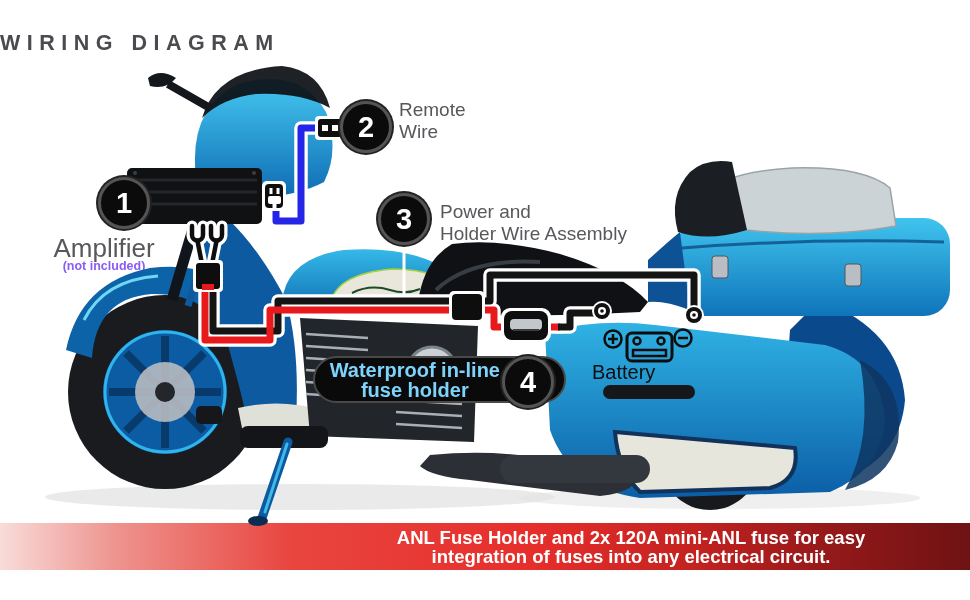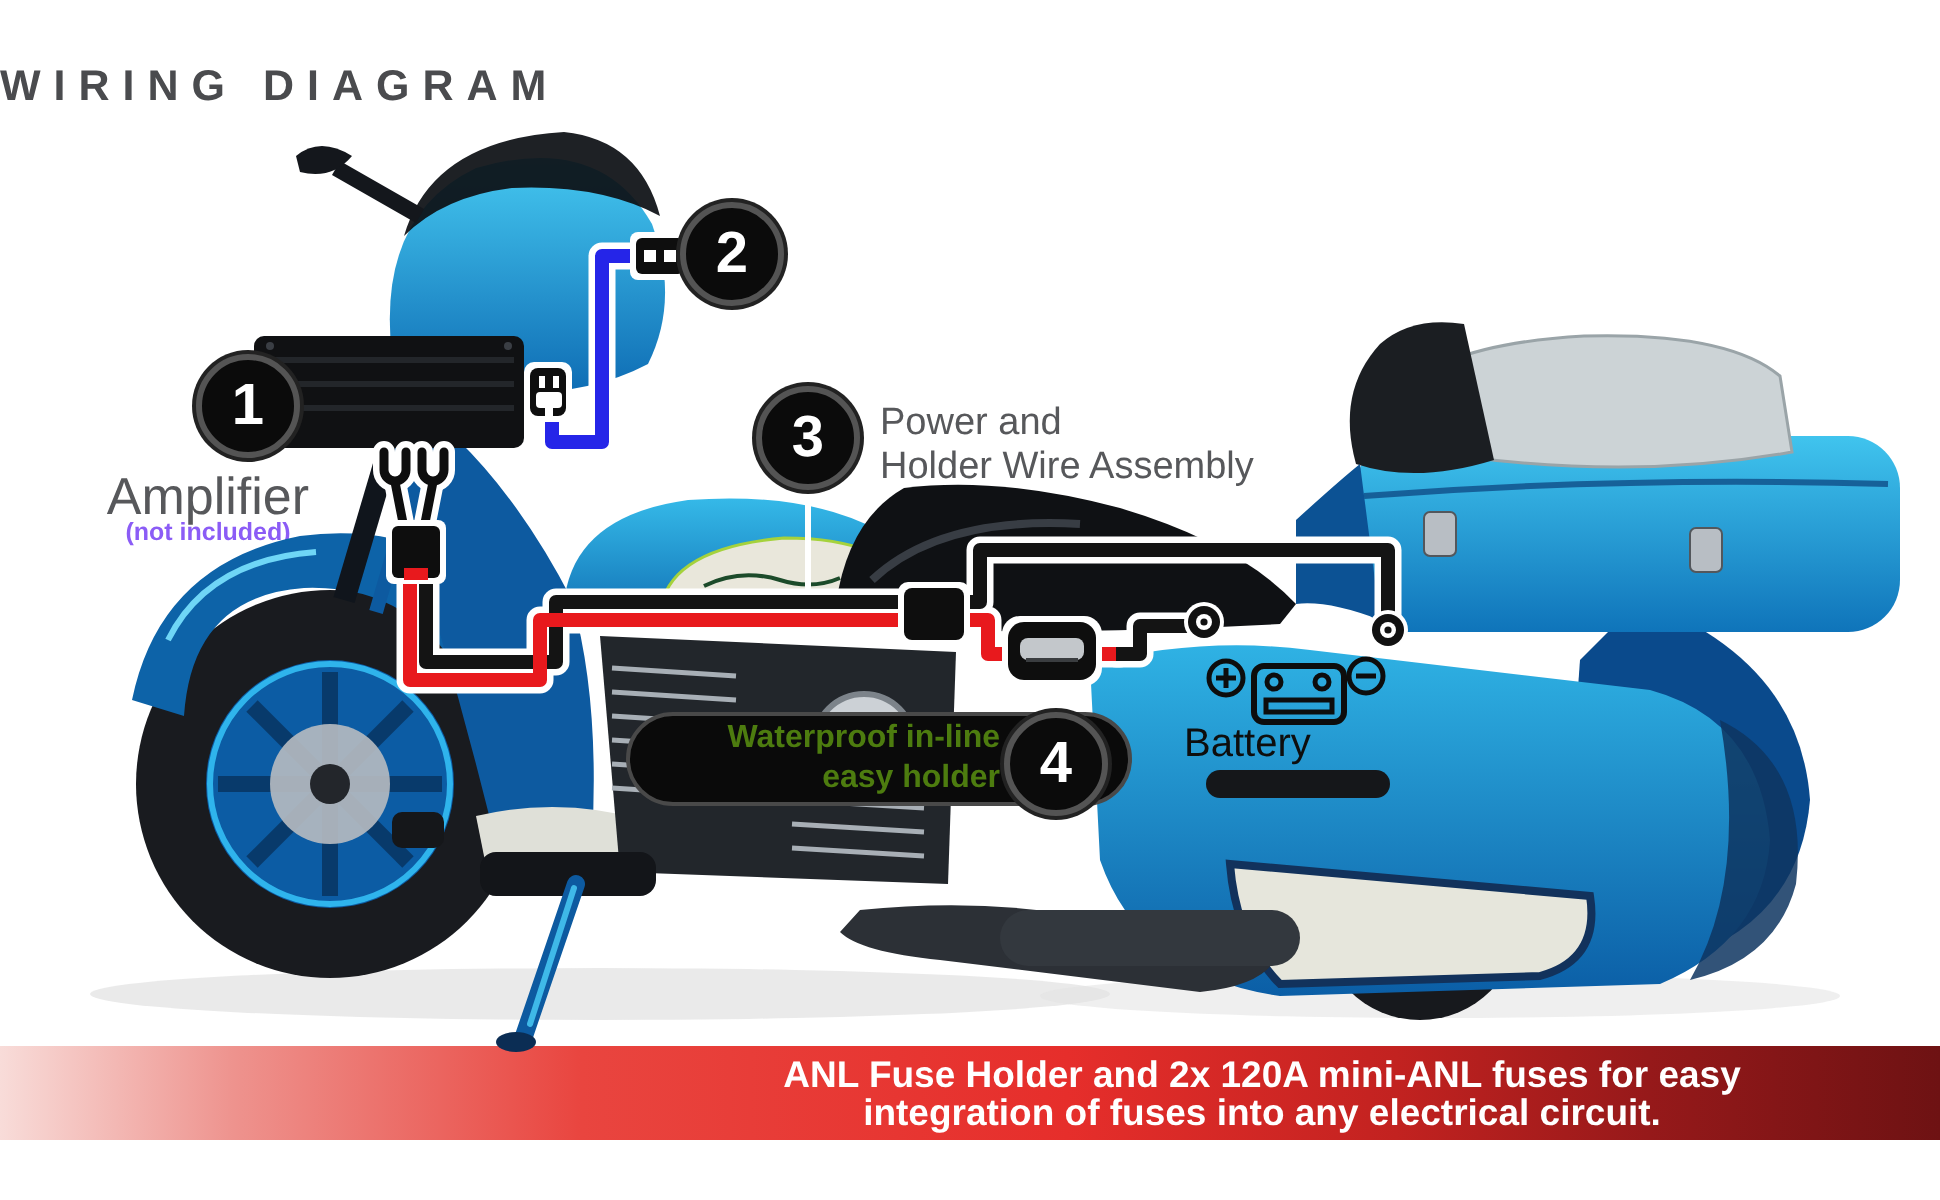--- a/index.html
+++ b/index.html
@@ -10,39 +10,39 @@
          letter-spacing:6.5px;color:#4a4b4e;}
   .badge{width:46px;height:46px;border-radius:50%;background:#0b0b0b;border:3px solid #545454;
          box-shadow:0 0 0 2px #222;display:flex;align-items:center;justify-content:center;
          color:#ffffff;font-size:29px;font-weight:800;line-height:1;z-index:6;}
   .lbl{color:#57585b;font-size:19px;font-weight:500;line-height:22px;z-index:5;}
   .amp-label{left:29px;top:237px;width:150px;text-align:center;}
   .amp-label .main{color:#57585b;font-size:26px;font-weight:500;line-height:22px;}
   .amp-label .note{color:#8b5cf6;font-size:12.5px;font-weight:700;line-height:14px;}
   .pill{left:313px;top:356px;width:253px;height:47px;background:#0a0a0a;border:2px solid #494949;
         border-radius:26px;z-index:5;box-sizing:border-box;}
-  .pill .txt{position:absolute;right:64px;top:50%;transform:translateY(-50%);text-align:right;
-        color:#4d7c0f;font-size:16px;font-weight:700;line-height:20.5px;white-space:nowrap;}
+  .pill .txt{position:absolute;right:64px;top:50%;transform:translateY(-50%);text-align:center;
+        color:#7dd3fc;font-size:20px;font-weight:700;line-height:20.5px;white-space:nowrap;}
   .badge4{left:502px;top:356px;z-index:6;}
   .battery-label{left:592px;top:361px;width:112px;text-align:left;color:#0e0e0e;
         font-size:20px;font-weight:500;z-index:5;}
   .banner{left:0;top:523px;width:970px;height:47px;z-index:1;
      background:linear-gradient(90deg,#f8dcd9 0%,#ee938e 12%,#e9453f 30%,#e62e2b 55%,#c22220 72%,#96191a 85%,#6e1213 100%);}
   .banner .txt{position:absolute;left:320px;right:28px;top:50%;transform:translateY(-50%);
      text-align:center;color:#ffffff;font-weight:700;font-size:18.5px;line-height:19.5px;}
   svg.art{left:0;top:0;z-index:2;}
 </style>
 </head>
 <body>
 
 <div class="stage">
 
   <div class="abs banner">
     <div class="txt">
-      <div>ANL Fuse Holder and 2x 120A mini-ANL fuses for easy</div>
+      <div>ANL Fuse Holder and 2x 120A mini-ANL fuse for easy</div>
       <div>integration of fuses into any electrical circuit.</div>
     </div>
   </div>
 
   <svg class="abs art" width="970" height="600" viewBox="0 0 970 600">
     <defs>
       <linearGradient id="gBlue" x1="0" y1="0" x2="0" y2="1">
         <stop offset="0" stop-color="#45c8f0"></stop>
           <stop offset="1" stop-color="#0e6cb4"></stop>
       </linearGradient>
@@ -269,33 +269,37 @@
     <span>1</span>
   </div>
   <div class="abs amp-label">
     <div class="main">Amplifier</div>
     <div class="note">(not included)</div>
   </div>
 
   <div class="abs badge" style="left:340px;top:101px;">
     <span>2</span>
   </div>
+  <div class="abs lbl" style="left:399px;top:99px;">
+    <div>Remote</div>
+    <div>Wire</div>
+  </div>
 
   <div class="abs badge" style="left:378px;top:193px;">
     <span>3</span>
   </div>
   <div class="abs lbl" style="left:440px;top:201px;">
     <div>Power and</div>
     <div>Holder Wire Assembly</div>
   </div>
 
   <div class="abs pill">
     <div class="txt">
       <div>Waterproof in-line</div>
-      <div>easy holder</div>
+      <div>fuse holder</div>
     </div>
   </div>
   <div class="abs badge badge4">
     <span>4</span>
   </div>
 
   <div class="abs battery-label">Battery</div>
 
 </div>
 

